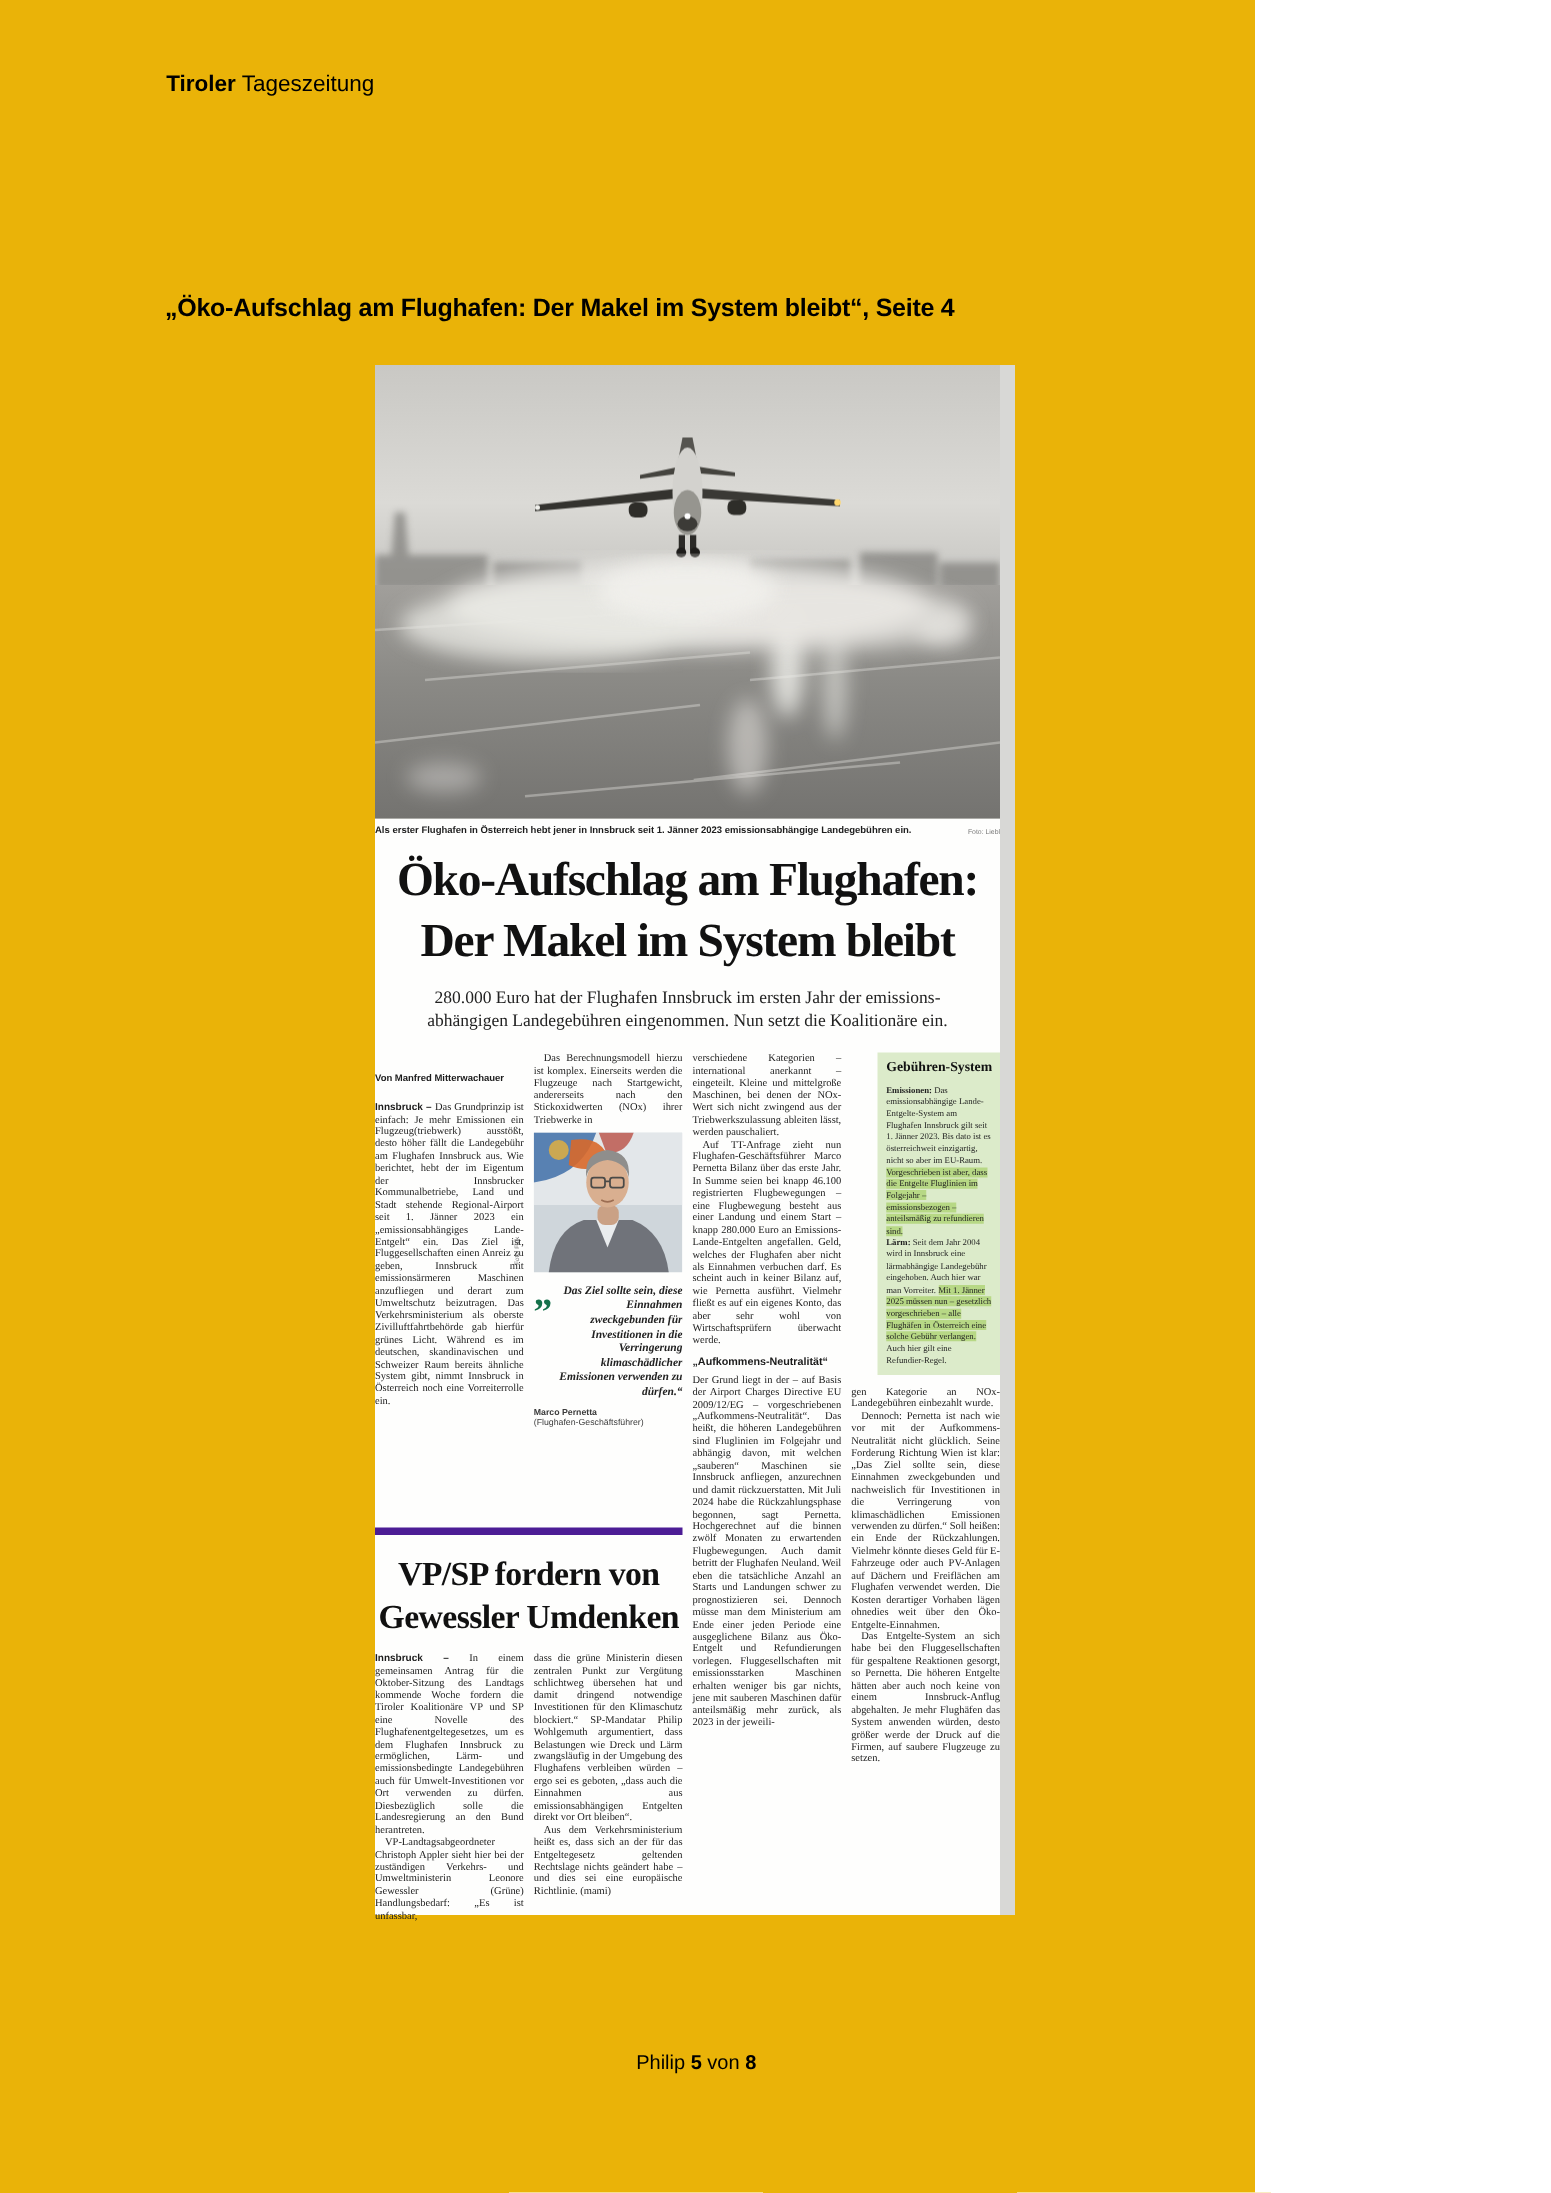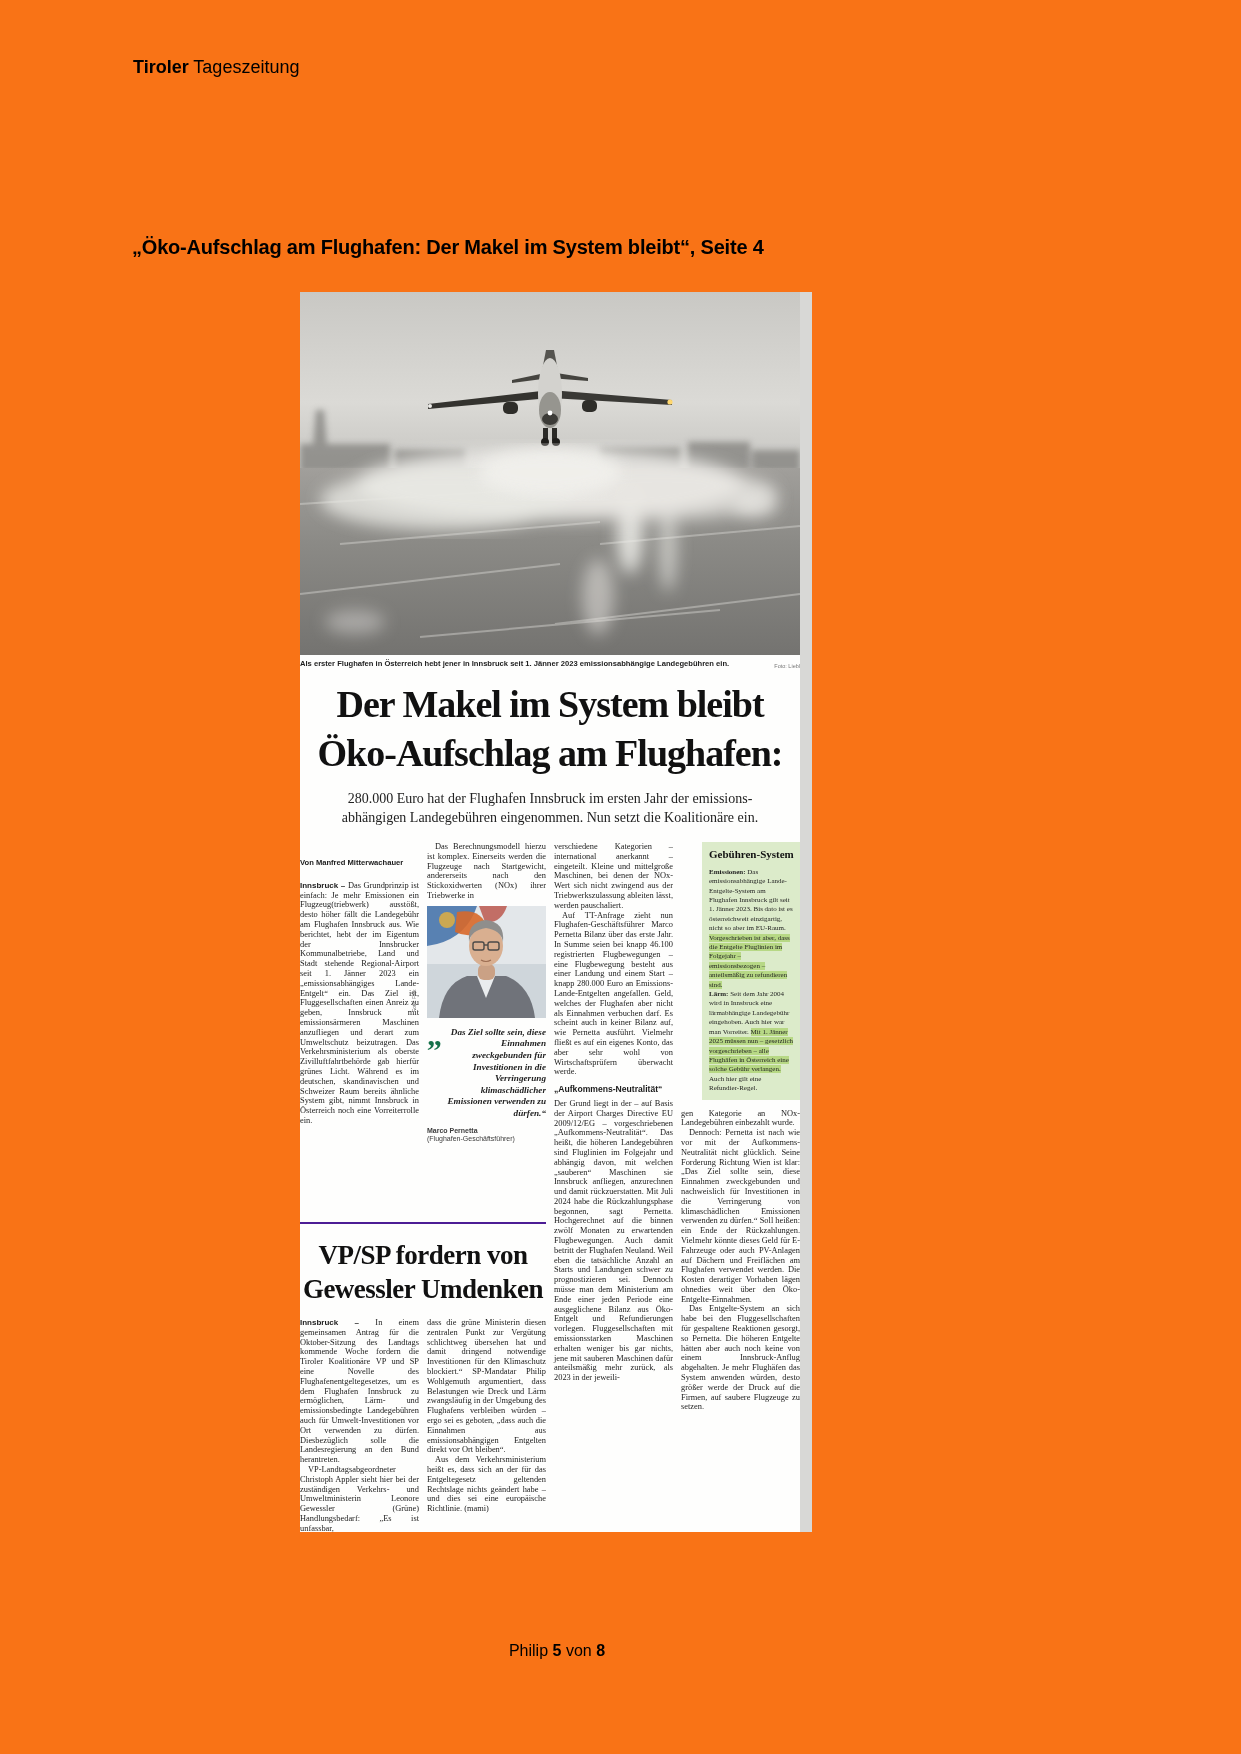--- a/index.html
+++ b/index.html
@@ -1,16 +1,16 @@
 <!DOCTYPE html>
 <html lang="de"><head>
 <meta charset="utf-8">
 <style>
   html,body{margin:0;padding:0;background:#ffffff;}
-  .page{position:relative;width:1241px;height:1754px;background:#f97316;overflow:hidden;
+  .page{position:relative;width:1004px;height:1754px;background:#eab308;overflow:hidden;
         font-family:"Liberation Sans",sans-serif;color:#000;}
   
   .brand{position:absolute;left:133px;top:57px;font-size:18px;letter-spacing:0;}
   .brand b{font-weight:bold;}
   .doc-title{position:absolute;left:132px;top:236px;font-size:20px;font-weight:bold;letter-spacing:-0.2px;}
   
   .clipping{position:absolute;left:300px;top:292px;width:512px;height:1240px;background:#fefefd;}
   .scan-strip{position:absolute;right:0;top:0;width:12px;height:1240px;background:#d8d8d6;}
   .clip-content{position:relative;width:500px;}
   .photo{width:500px;height:363px;overflow:hidden;background:#c4c3bf;}
@@ -49,21 +49,21 @@
                  margin:8px 0 4px 0;text-align:left;}
   
   .info-box{width:84px;margin-left:auto;background:#dcebca;padding:8px 7px 6px 7px;margin-bottom:9px;
             font-family:Liberation Serif, serif;text-align:left;}
   .ib-title{font-size:11px;font-weight:bold;white-space:nowrap;margin:0 0 8px 0;color:#111;}
   .ib-p{font-size:7px;line-height:9.4px;margin:0 0 8px 0;color:#1f1f1f;text-align:left;}
   .ib-p:last-child{margin-bottom:0;}
   .ib-label{font-weight:bold;}
   .hl{background:#b7d885;}
   
-  .second-article{border-top:2px solid #4c1d95;margin-top:12px;}
+  .second-article{border-top:6px solid #4c1d95;margin-top:12px;}
   .sa-headline{font-family:"Liberation Serif",serif;font-weight:bold;font-size:27px;line-height:34px;
                text-align:center;margin:14px 0 12px 0;letter-spacing:-0.5px;color:#111;}
   
   .footer{position:absolute;left:0;top:1642px;width:1114px;text-align:center;font-size:16px;color:#000;}
   .footer b{font-weight:bold;}
 </style>
 </head>
 <body>
 
 <div class="page">
@@ -148,22 +148,22 @@
           <ellipse cx="250" cy="180" rx="72" ry="24" fill="#f2f1ed" opacity="0.85" filter="url(#blur8)"></ellipse>
         </svg>
       </div>
 
       <div class="caption-row">
         <div class="caption">Als erster Flughafen in Österreich hebt jener in Innsbruck seit 1. Jänner 2023 emissionsabhängige Landegebühren ein.</div>
         <div class="credit">Foto: Liebl</div>
       </div>
 
       <div class="headline">
+        <div>Öko-Aufschlag am Flughafen:</div>
         <div>Der Makel im System bleibt</div>
-        <div>Öko-Aufschlag am Flughafen:</div>
       </div>
 
       <div class="subhead">
         <div>280.000 Euro hat der Flughafen Innsbruck im ersten Jahr der emissions-</div>
         <div>abhängigen Landegebühren eingenommen. Nun setzt die Koalitionäre ein.</div>
       </div>
 
       <div class="body-row">
 
         <div class="half">

